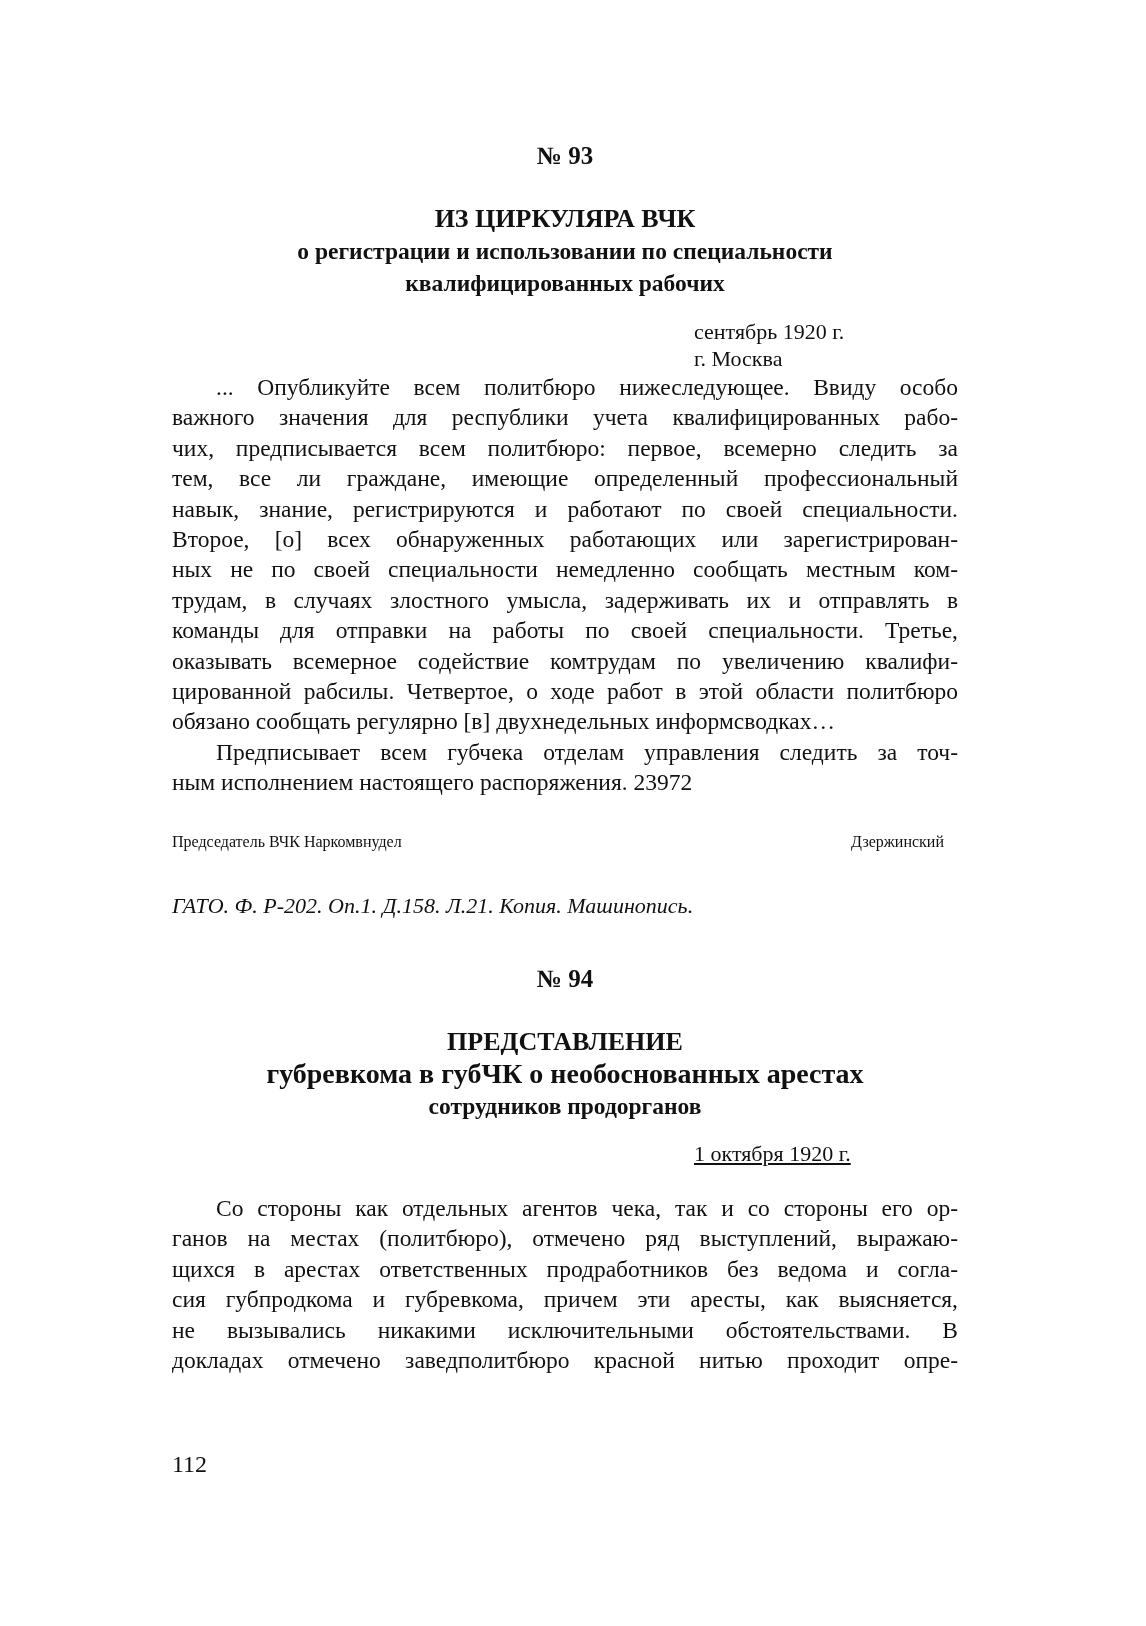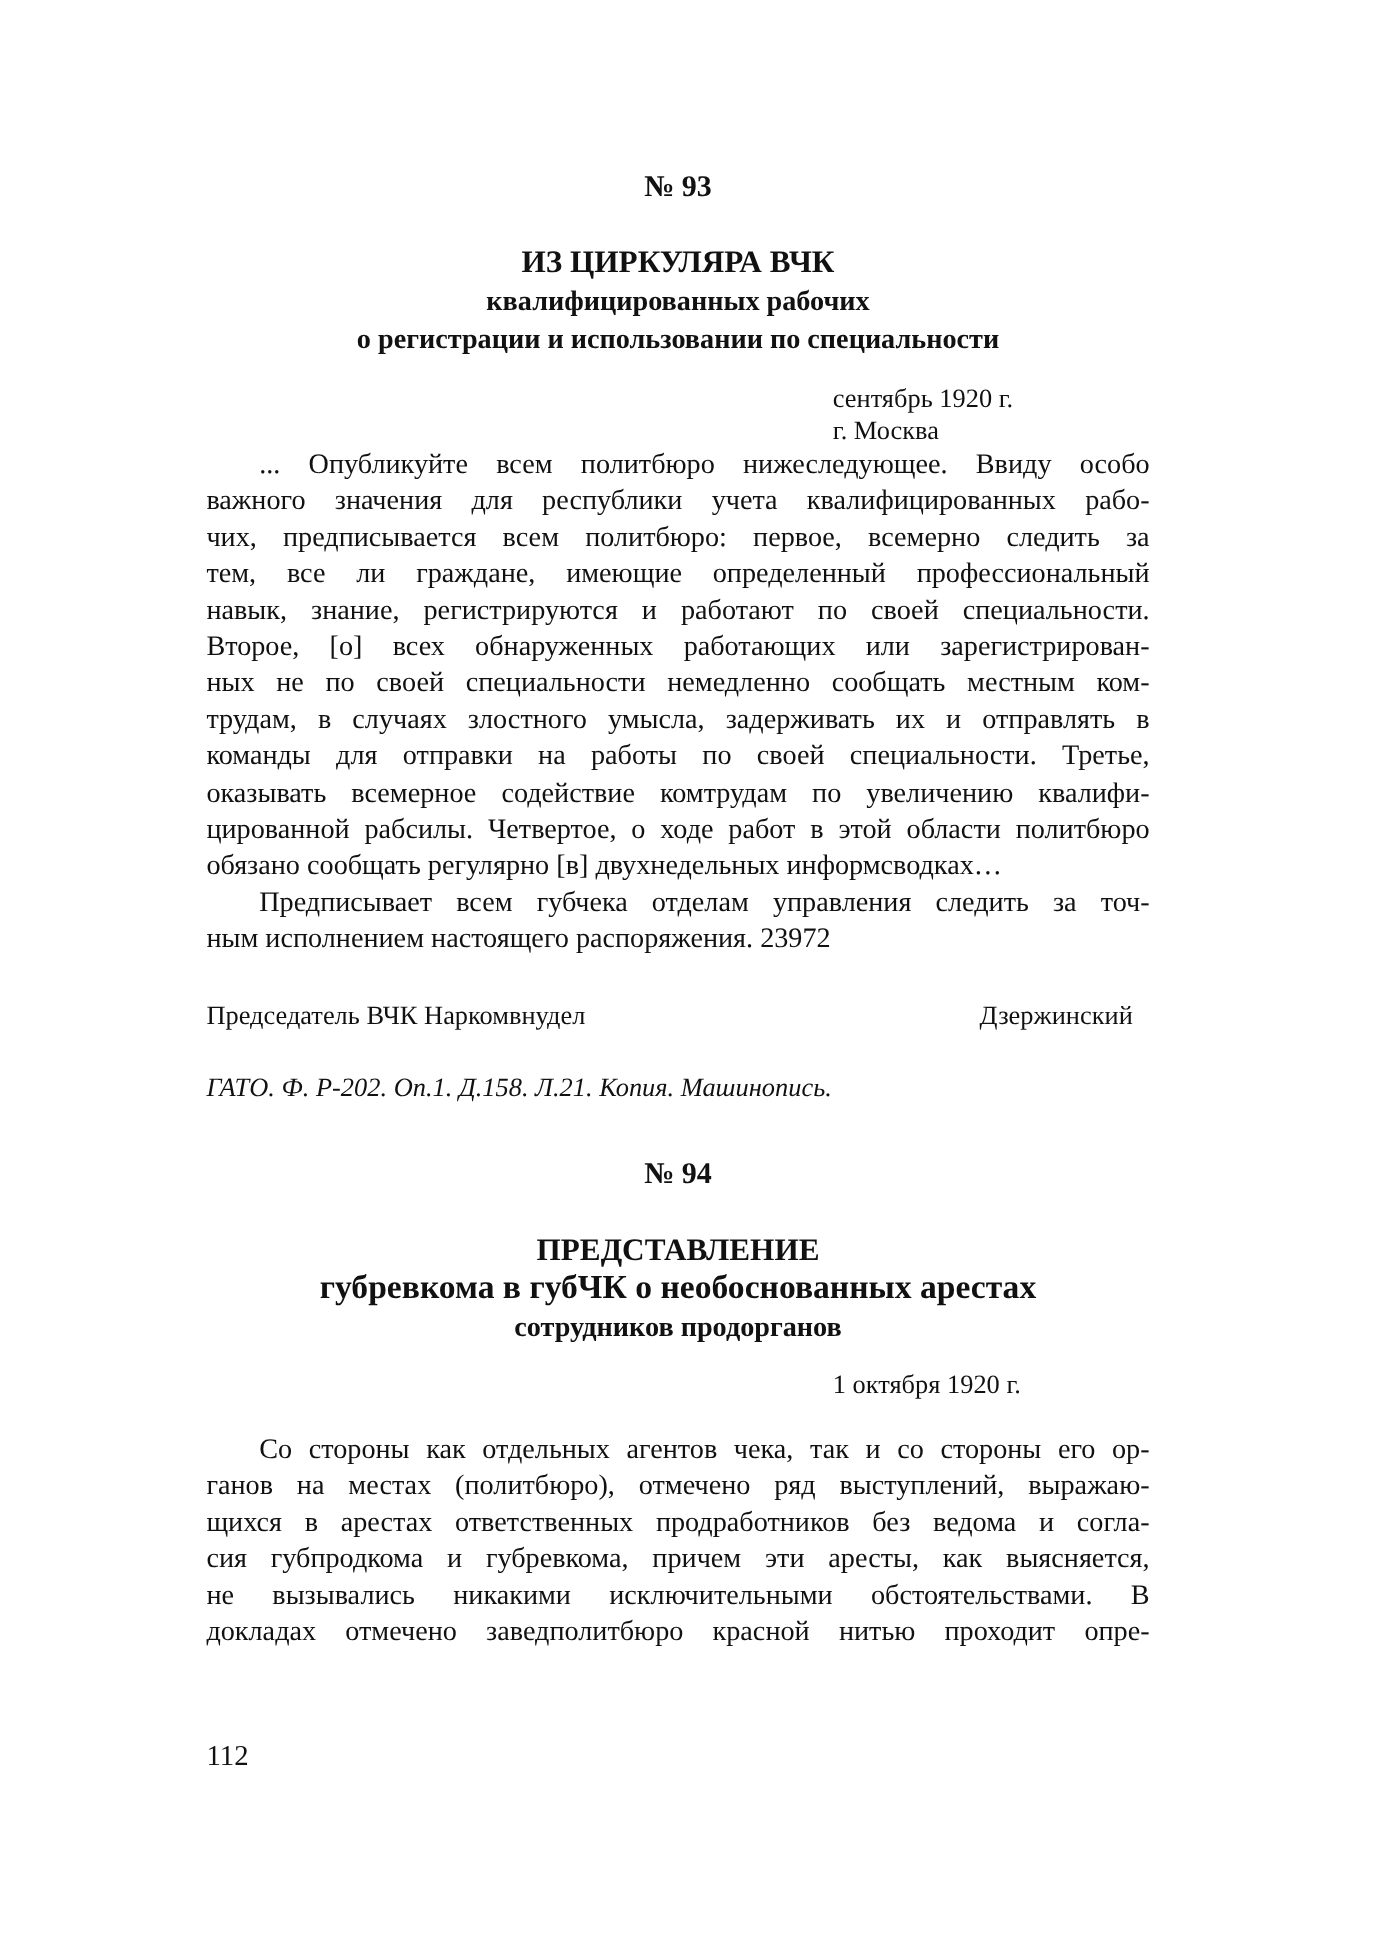--- a/index.html
+++ b/index.html
@@ -64,21 +64,21 @@
     height: 30.4px;
   }
   .body-text .line.last {
     text-align-last: left;
   }
   .body-text .line.indent { padding-left: 44px; }
   .signature {
     position: absolute;
     left: 0;
     width: 772px;
-    font-size: 22px;
+    font-size: 16px;
     display: flex;
     justify-content: space-between;
     text-align: right;
   }
   .source-ref {
     position: absolute;
     left: 0;
     font-size: 22px;
     font-style: italic;
     white-space: nowrap;
@@ -91,22 +91,22 @@
 </style>
 </head>
 <body>
 
 <div class="page">
 
   <div class="doc-number" style="top:142px;">№ 93</div>
 
   <div class="doc-title" style="top:203px;">
     <span class="t-main" style="font-size:26px;">ИЗ ЦИРКУЛЯРА ВЧК</span>
+    <span class="t-sub" style="font-size:23.5px;">о регистрации и использовании по специальности</span>
     <span class="t-sub" style="font-size:23.5px;">квалифицированных рабочих</span>
-    <span class="t-sub" style="font-size:23.5px;">о регистрации и использовании по специальности</span>
   </div>
 
   <div class="date-block" style="top:318px;">
     <div>сентябрь 1920 г.</div>
     <div>г. Москва</div>
   </div>
 
   <div class="body-text" style="top:372px;">
     <span class="line indent">... Опубликуйте всем политбюро нижеследующее. Ввиду особо</span>
     <span class="line">важного значения для республики учета квалифицированных рабо-</span>
@@ -132,21 +132,21 @@
   <div class="source-ref" style="top:893px;">ГАТО. Ф. Р-202. Оп.1. Д.158. Л.21. Копия. Машинопись.</div>
 
   <div class="doc-number" style="top:965px;">№ 94</div>
 
   <div class="doc-title" style="top:1026px;">
     <span class="t-main" style="font-size:26px;text-align:center;">ПРЕДСТАВЛЕНИЕ</span>
     <span class="t-sub" style="font-size:28px;">губревкома в губЧК о необоснованных арестах</span>
     <span class="t-sub" style="font-size:23.5px;">сотрудников продорганов</span>
   </div>
 
-  <div class="date-block" style="top:1140px;">1 октября 1920 г.</div>
+  <div class="date-block" style="top:1140px;text-decoration:underline;">1 октября 1920 г.</div>
 
   <div class="body-text" style="top:1193px;">
     <span class="line indent">Со стороны как отдельных агентов чека, так и со стороны его ор-</span>
     <span class="line">ганов на местах (политбюро), отмечено ряд выступлений, выражаю-</span>
     <span class="line">щихся в арестах ответственных продработников без ведома и согла-</span>
     <span class="line">сия губпродкома и губревкома, причем эти аресты, как выясняется,</span>
     <span class="line">не вызывались никакими исключительными обстоятельствами. В</span>
     <span class="line">докладах отмечено заведполитбюро красной нитью проходит опре-</span>
   </div>
 

